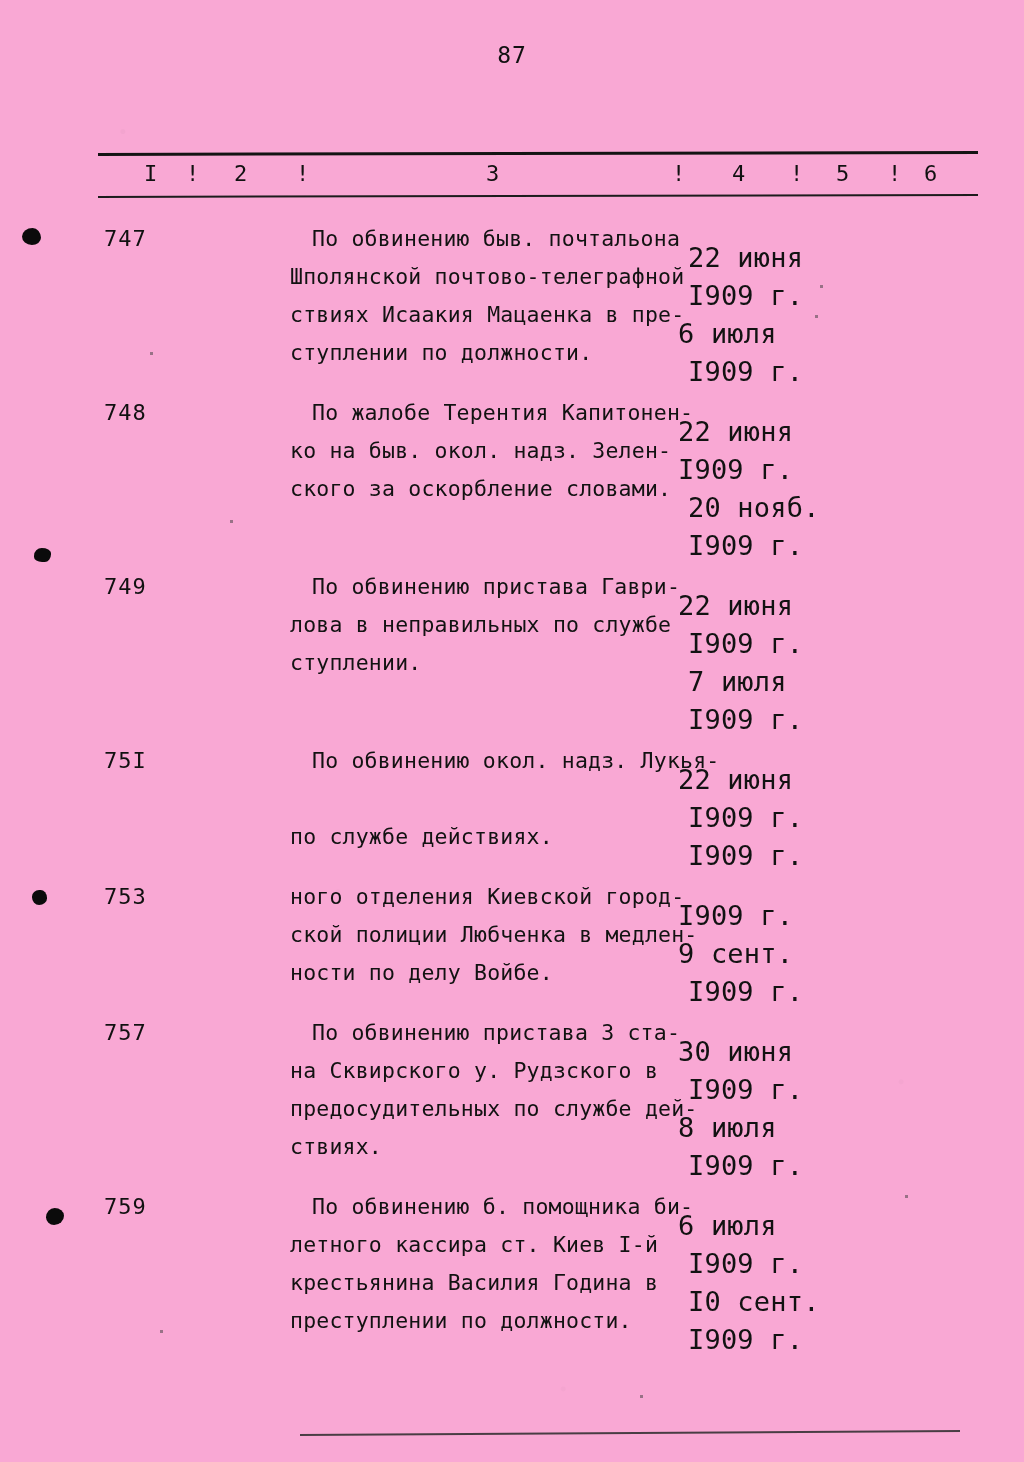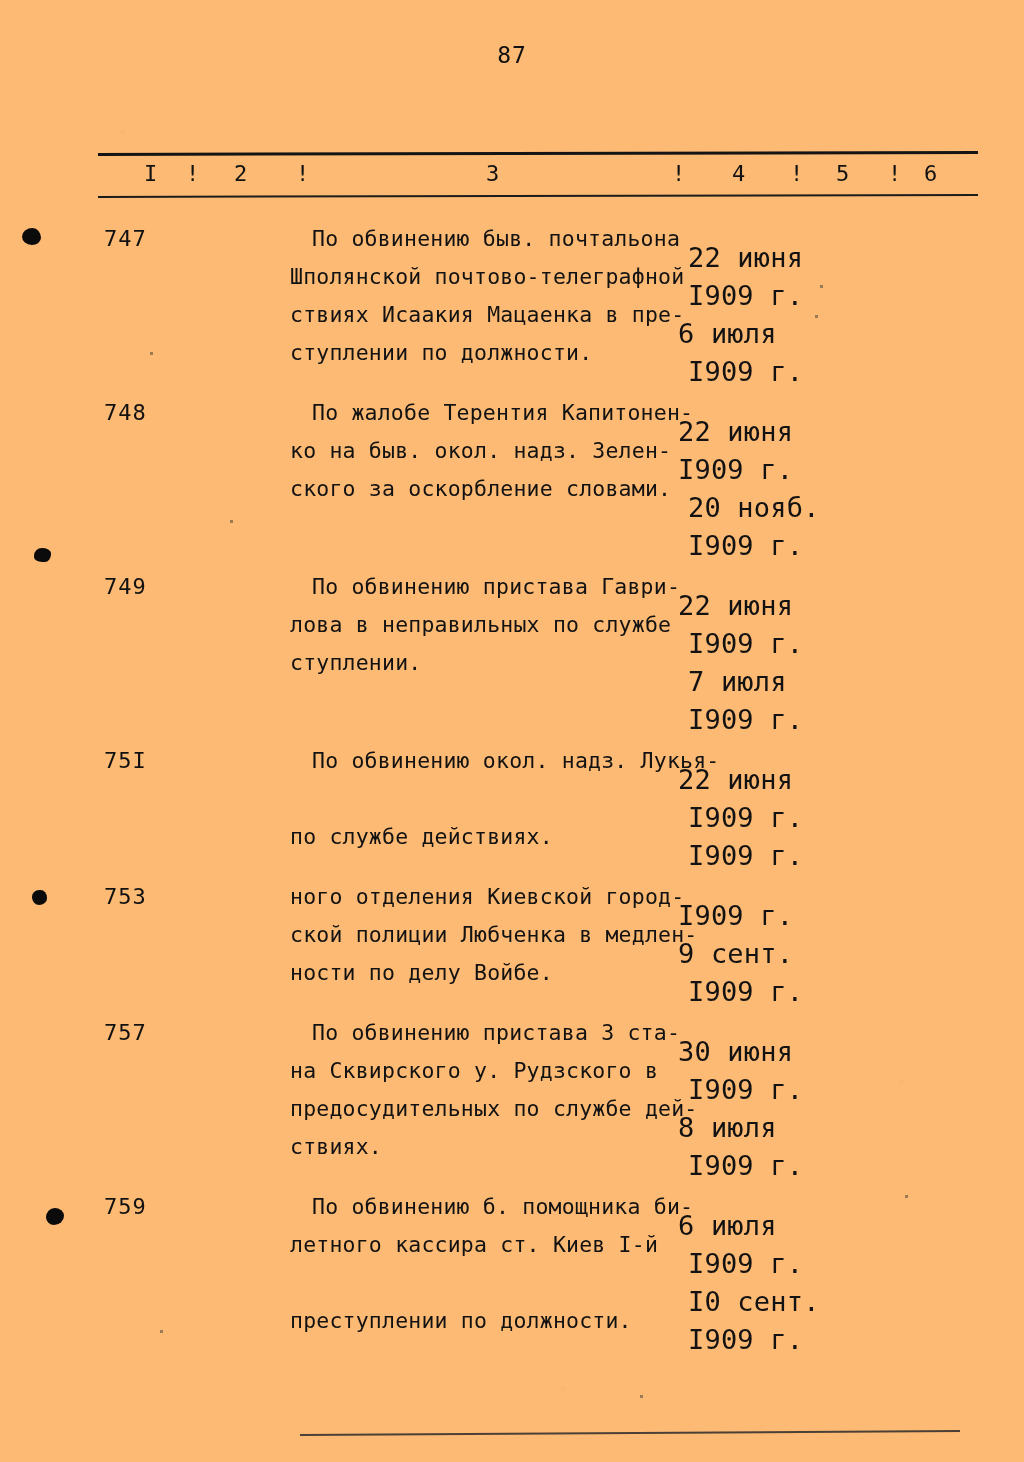--- a/index.html
+++ b/index.html
@@ -9,21 +9,21 @@
     background: #ffffff;
   }
   body {
     font-family: "DejaVu Sans Mono", "Liberation Mono", monospace;
     color: #111111;
   }
   .page {
     position: relative;
     width: 1024px;
     height: 1462px;
-    background: #fdba74;
+    background: #f9a8d4;
     overflow: hidden;
   }
 
   
   .scan-noise {
     position: absolute;
     inset: 0;
     pointer-events: none;
     background:
       radial-gradient(circle at 12% 9%, rgba(0,0,0,0.022) 0 2px, transparent 3px),
@@ -319,20 +319,21 @@
         <div class="entry-body">
           <div class="line">
             <span class="ltext indent">По обвинению б. помощника би-</span>
             <span class="ldate tight">6 июля</span>
           </div>
           <div class="line">
             <span class="ltext">летного кассира ст. Киев I-й</span>
             <span class="ldate">I909 г.</span>
           </div>
           <div class="line">
+            <span class="ltext">крестьянина Василия Година в</span>
             <span class="ldate">I0 сент.</span>
           </div>
           <div class="line">
             <span class="ltext">преступлении по должности.</span>
             <span class="ldate">I909 г.</span>
           </div>
         </div>
       </div>
     </div>
 

